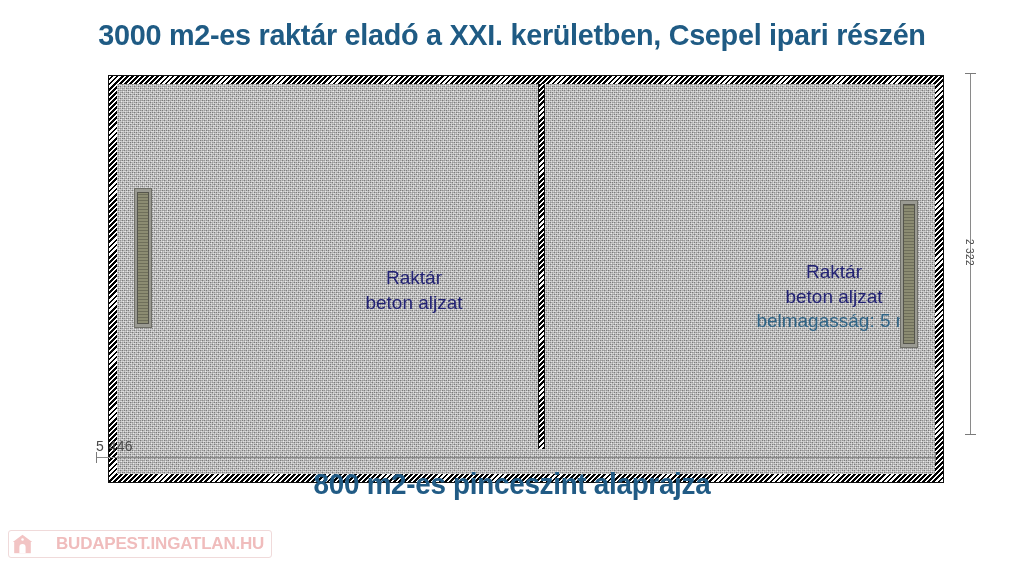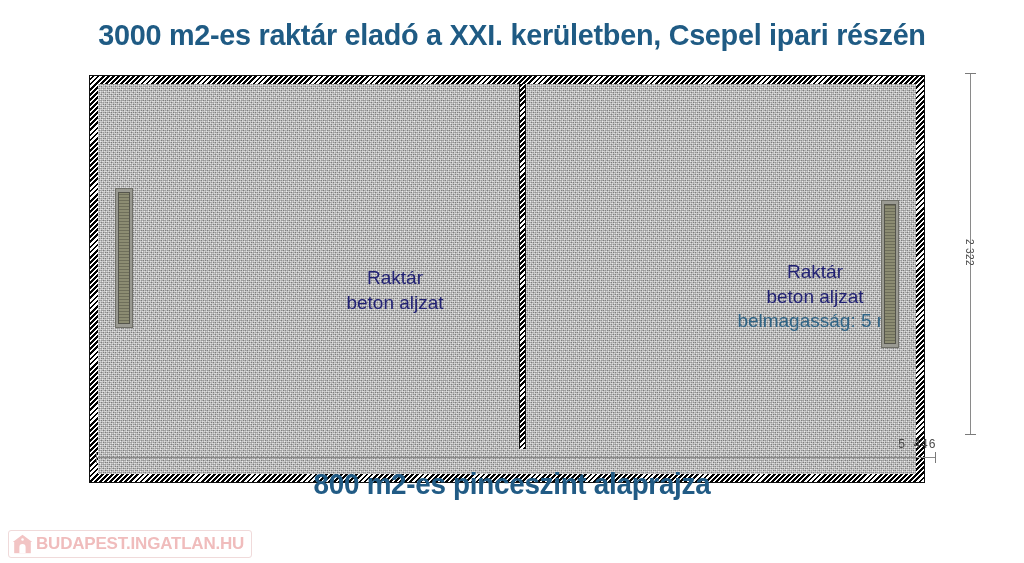--- a/index.html
+++ b/index.html
@@ -42,21 +42,21 @@
     font-weight: bold;
     color: #215b85;
     letter-spacing: -0.3px;
     white-space: nowrap;
     transform: scaleX(0.96);
   }
 
   
   .plan {
     position: absolute;
-    left: 89px;
+    left: 108px;
     top: 75px;
     width: 836px;
     height: 408px;
     box-sizing: border-box;
     padding-left: 12px;
   }
 
   
   .wall-ring {
     position: absolute;
@@ -192,25 +192,24 @@
     height: 11px;
     background: #7a7a7a;
   }
   .dim-h .tick.start { left: 0; }
   .dim-h .tick.end   { right: 0; }
   .dim-h .dim-text {
     position: absolute;
     left: 0;
     top: -12px;
     width: 100%;
-    text-align: right;
-    font-size: 12px;
+    text-align: left;
+    font-size: 14px;
     color: #4a4a4a;
     letter-spacing: 0.4px;
-    font-family: Liberation Mono, monospace;
   }
 
   .dim-v {
     position: absolute;
     left: 963px;
     top: 73px;
     width: 14px;
     height: 362px;
   }
   .dim-v .line {
@@ -244,21 +243,21 @@
   }
 
   
   .watermark {
     position: absolute;
     left: 8px;
     top: 530px;
     height: 26px;
     display: flex;
     align-items: center;
-    gap: 3px;
+    gap: 23px;
     padding: 0 7px 0 3px;
     border: 1px solid #f0dada;
     border-radius: 3px;
     background: rgba(255,255,255,0.6);
   }
   .watermark .house-icon {
     width: 21px;
     height: 20px;
     display: block;
   }

